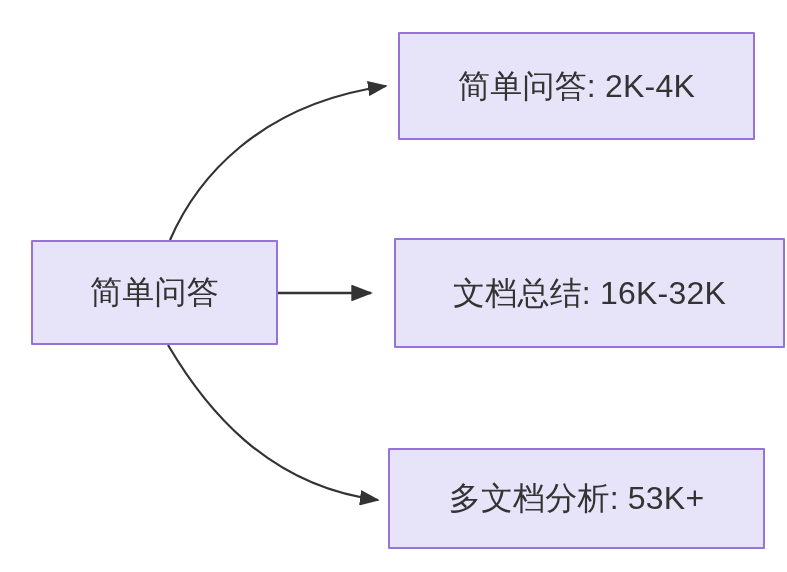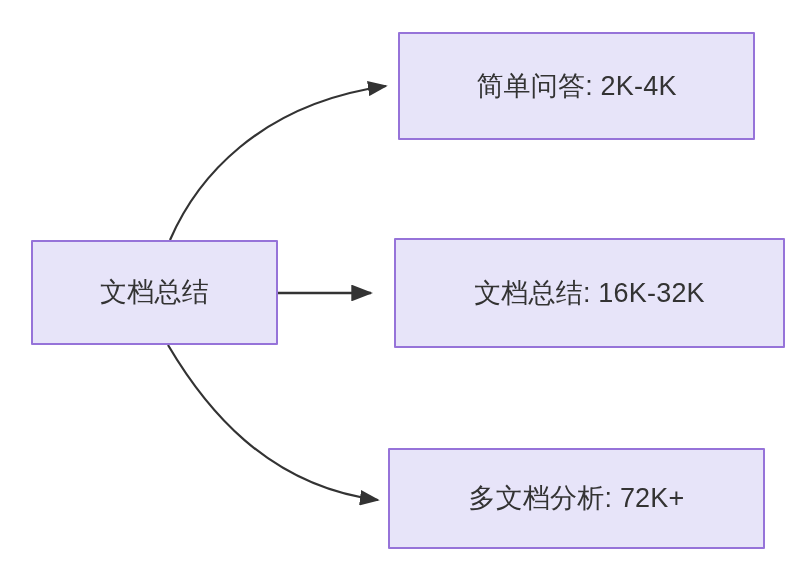--- a/index.html
+++ b/index.html
@@ -31,21 +31,21 @@
     background: #e7e4f9;
     border: 2px solid #9673d9;
     border-radius: 1px;
     display: flex;
     align-items: center;
     justify-content: center;
     text-align: center;
   }
   .node-label {
     color: #333333;
-    font-size: 27px;
+    font-size: 32px;
     line-height: 1.2;
     letter-spacing: 0.2px;
     white-space: nowrap;
     font-weight: 400;
   }
   #node-root {
     left: 31px;
     top: 240px;
     width: 247px;
     height: 105px;
@@ -82,28 +82,28 @@
     </defs>
 
     <path d="M 170 240 C 196 180, 258 104, 386 86" fill="none" stroke="#333333" stroke-width="2.2" marker-end="url(#arrowhead)"></path>
 
     <path d="M 278 293 L 371 293" fill="none" stroke="#333333" stroke-width="2.4" marker-end="url(#arrowhead)"></path>
 
     <path d="M 168 345 C 204 406, 266 486, 378 500" fill="none" stroke="#333333" stroke-width="2.2" marker-end="url(#arrowhead)"></path>
   </svg>
 
   <div class="node" id="node-root">
-    <span class="node-label">文档总结</span>
+    <span class="node-label">简单问答</span>
   </div>
 
   <div class="node" id="node-simple-qa">
     <span class="node-label">简单问答: 2K-4K</span>
   </div>
 
   <div class="node" id="node-doc-summary">
     <span class="node-label">文档总结: 16K-32K</span>
   </div>
 
   <div class="node" id="node-multi-doc">
-    <span class="node-label">多文档分析: 72K+</span>
+    <span class="node-label">多文档分析: 53K+</span>
   </div>
 
 </div>
 
 </body></html>

